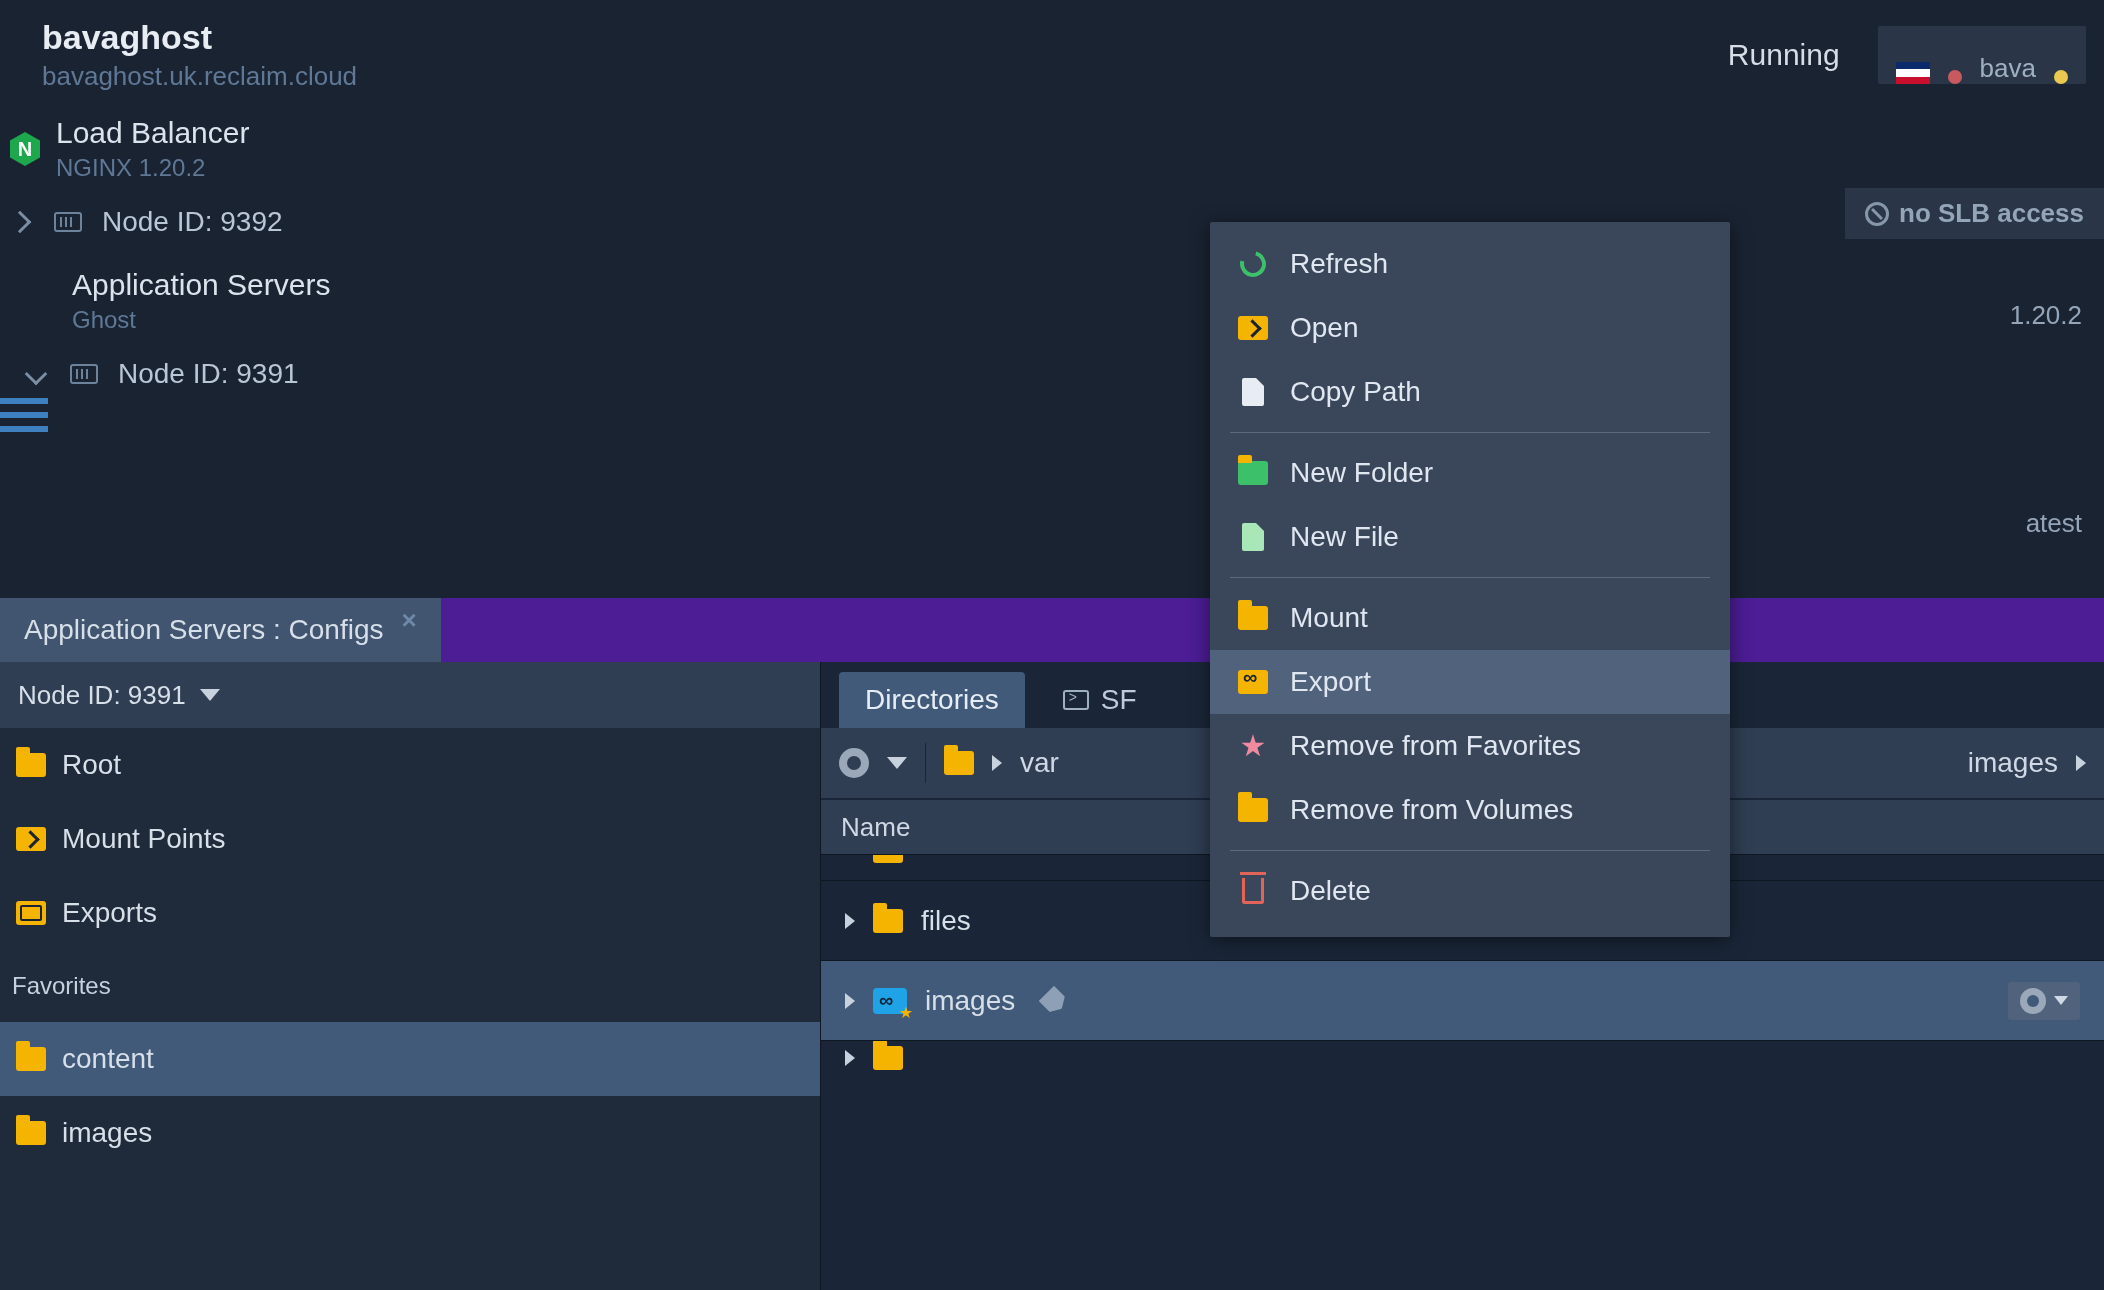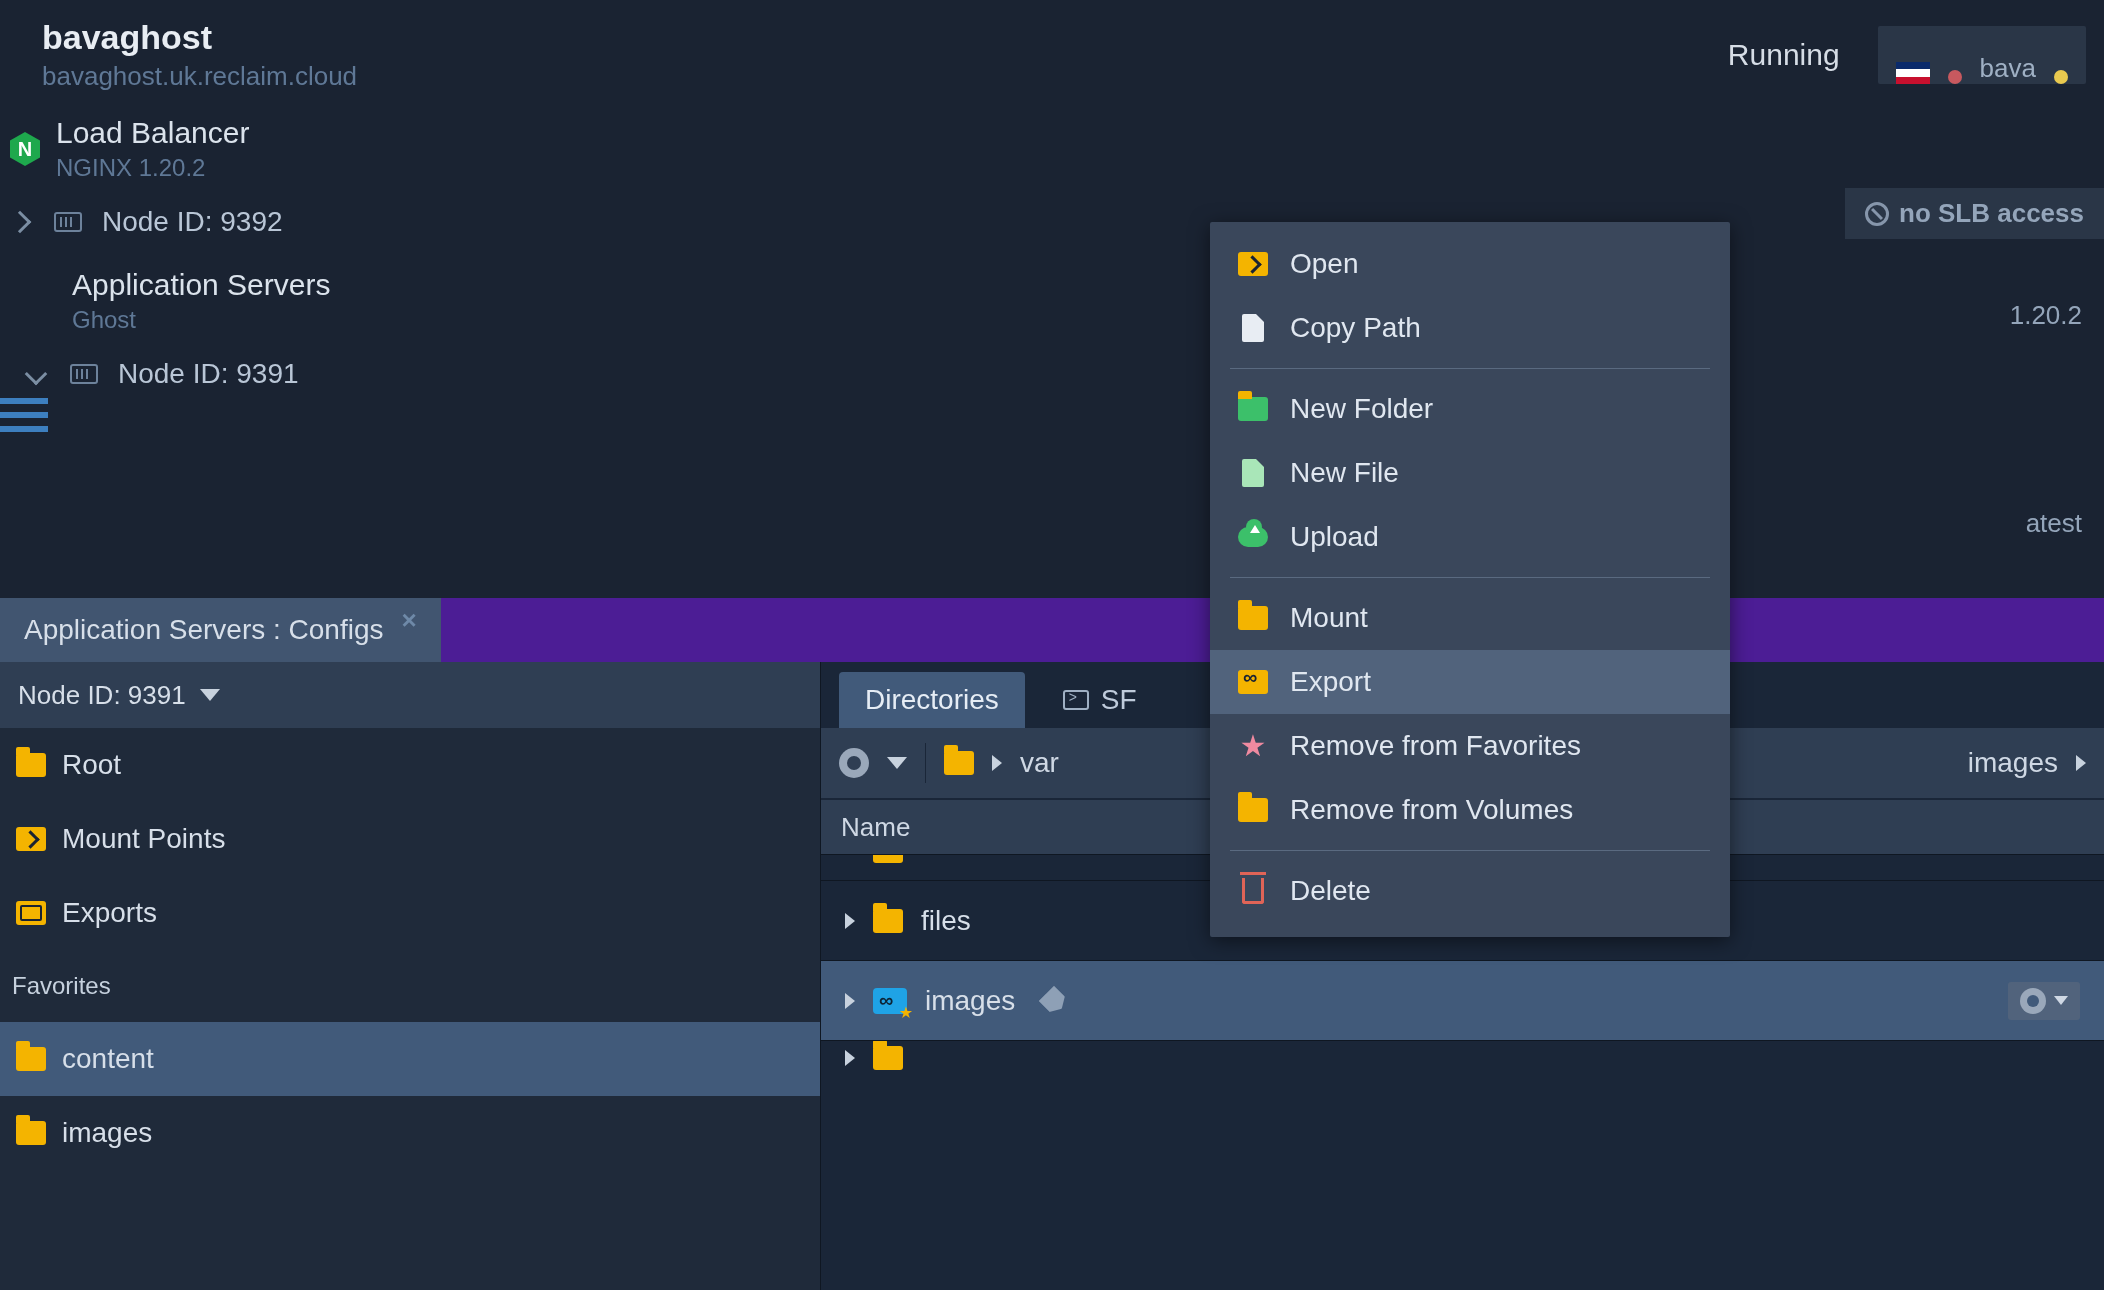--- a/index.html
+++ b/index.html
@@ -307,20 +307,26 @@
         <span class="crumb-tri"></span>
         <span class="folder-ic"></span>
       </div>
     </div>
   </div>
 </div>
 
 <div class="ctx">
   <div class="ctx-item">
     <span class="ic">
+        <span class="ic-refresh"></span>
+      </span>
+    <span>Refresh</span>
+  </div>
+  <div class="ctx-item">
+    <span class="ic">
         <span class="folder-arrow"></span>
       </span>
     <span>Open</span>
   </div>
   <div class="ctx-item">
     <span class="ic">
         <span class="ic-doc"></span>
       </span>
     <span>Copy Path</span>
   </div>
@@ -330,26 +336,20 @@
         <span class="folder-ic folder-green"></span>
       </span>
     <span>New Folder</span>
   </div>
   <div class="ctx-item">
     <span class="ic">
         <span class="ic-doc green"></span>
       </span>
     <span>New File</span>
   </div>
-  <div class="ctx-item">
-    <span class="ic">
-        <span class="ic-cloud"></span>
-      </span>
-    <span>Upload</span>
-  </div>
   <div class="ctx-sep"></div>
   <div class="ctx-item">
     <span class="ic">
         <span class="folder-ic"></span>
       </span>
     <span>Mount</span>
   </div>
   <div class="ctx-item highlight">
     <span class="ic">
         <span class="ic-link"></span>

